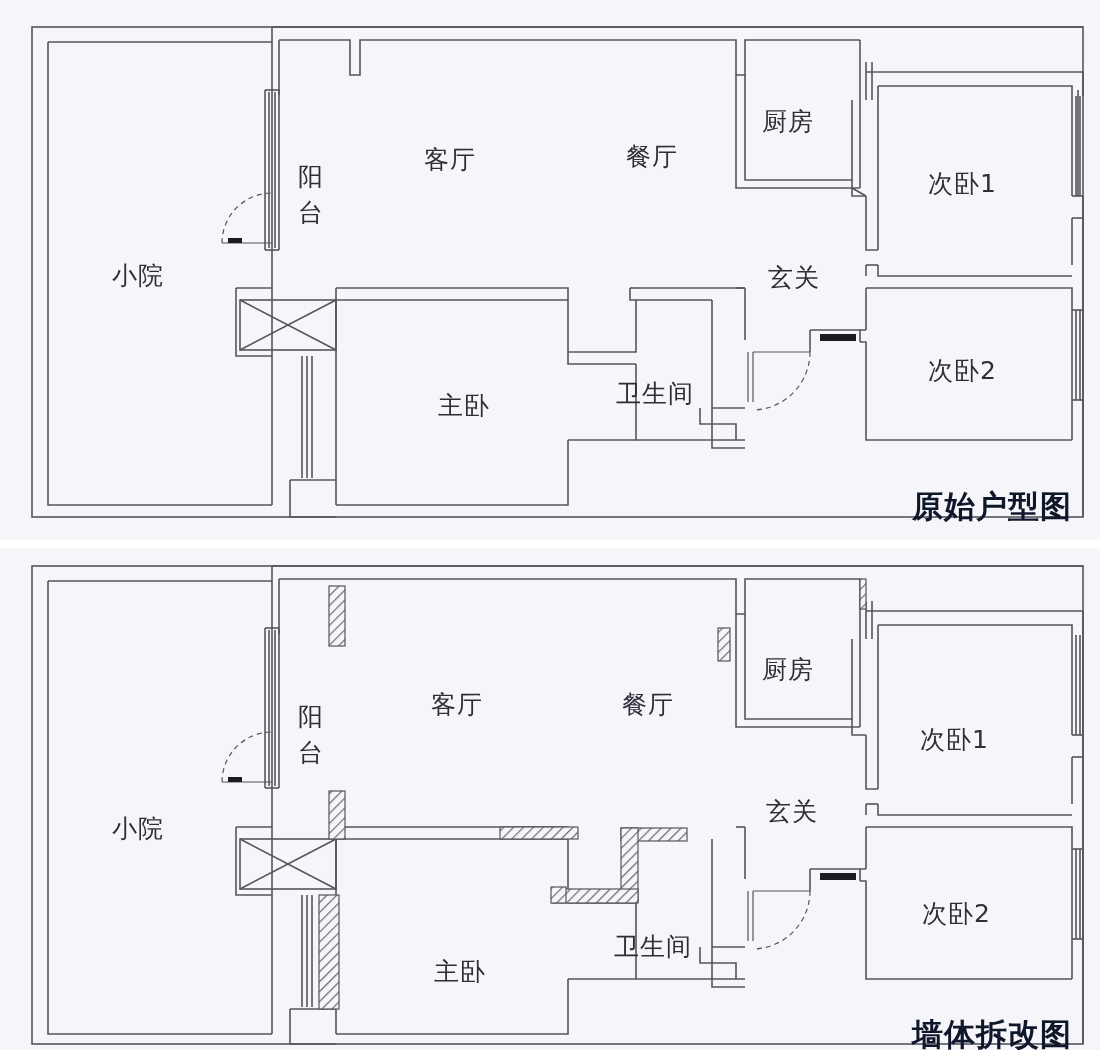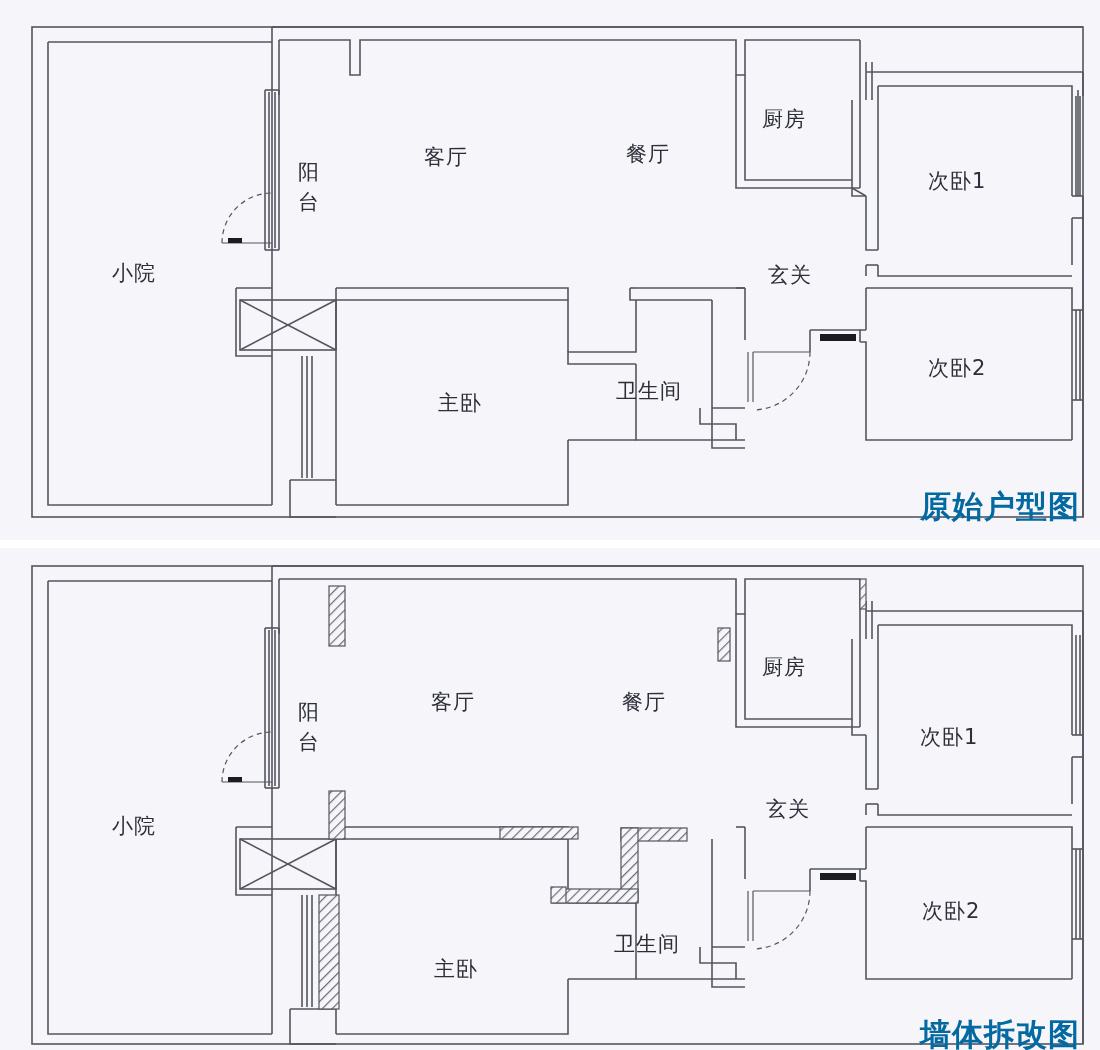--- a/index.html
+++ b/index.html
@@ -7,29 +7,29 @@
   body{
     width:1100px;height:1050px;overflow:hidden;
     font-family:"DejaVu Sans","Liberation Sans",sans-serif;
   }
   .sheet{position:relative;width:1100px;height:1050px;background:#ffffff;}
   .panel{position:absolute;left:0;width:1100px;background:#f5f5fa;overflow:hidden;}
   #panel-original{top:0;height:540px;}
   #panel-demo{top:548px;height:502px;}
   .panel-svg{position:absolute;left:0;top:0;display:block;}
   .panel-title{
-    position:absolute;right:20px;font-weight:bold;color:#0369a1;
+    position:absolute;right:28px;font-weight:bold;color:#0f172a;
     font-size:31px;letter-spacing:1px;white-space:nowrap;
     font-family:"DejaVu Sans","Liberation Sans",sans-serif;
   }
   #title-original{bottom:12px;}
   #title-demo{bottom:-6px;}
   .rlabel{
     position:absolute;color:#2e2e38;white-space:nowrap;
-    font-size:21px;line-height:1.12;letter-spacing:1px;
+    font-size:25px;line-height:1.12;letter-spacing:1px;
     font-family:"DejaVu Sans","Liberation Sans",sans-serif;
   }
   .rlabel.vert{writing-mode:vertical-rl;text-orientation:upright;letter-spacing:2px;}
 </style>
 </head>
 <body>
 
 <div class="sheet">
 
   <div class="panel" id="panel-original">

